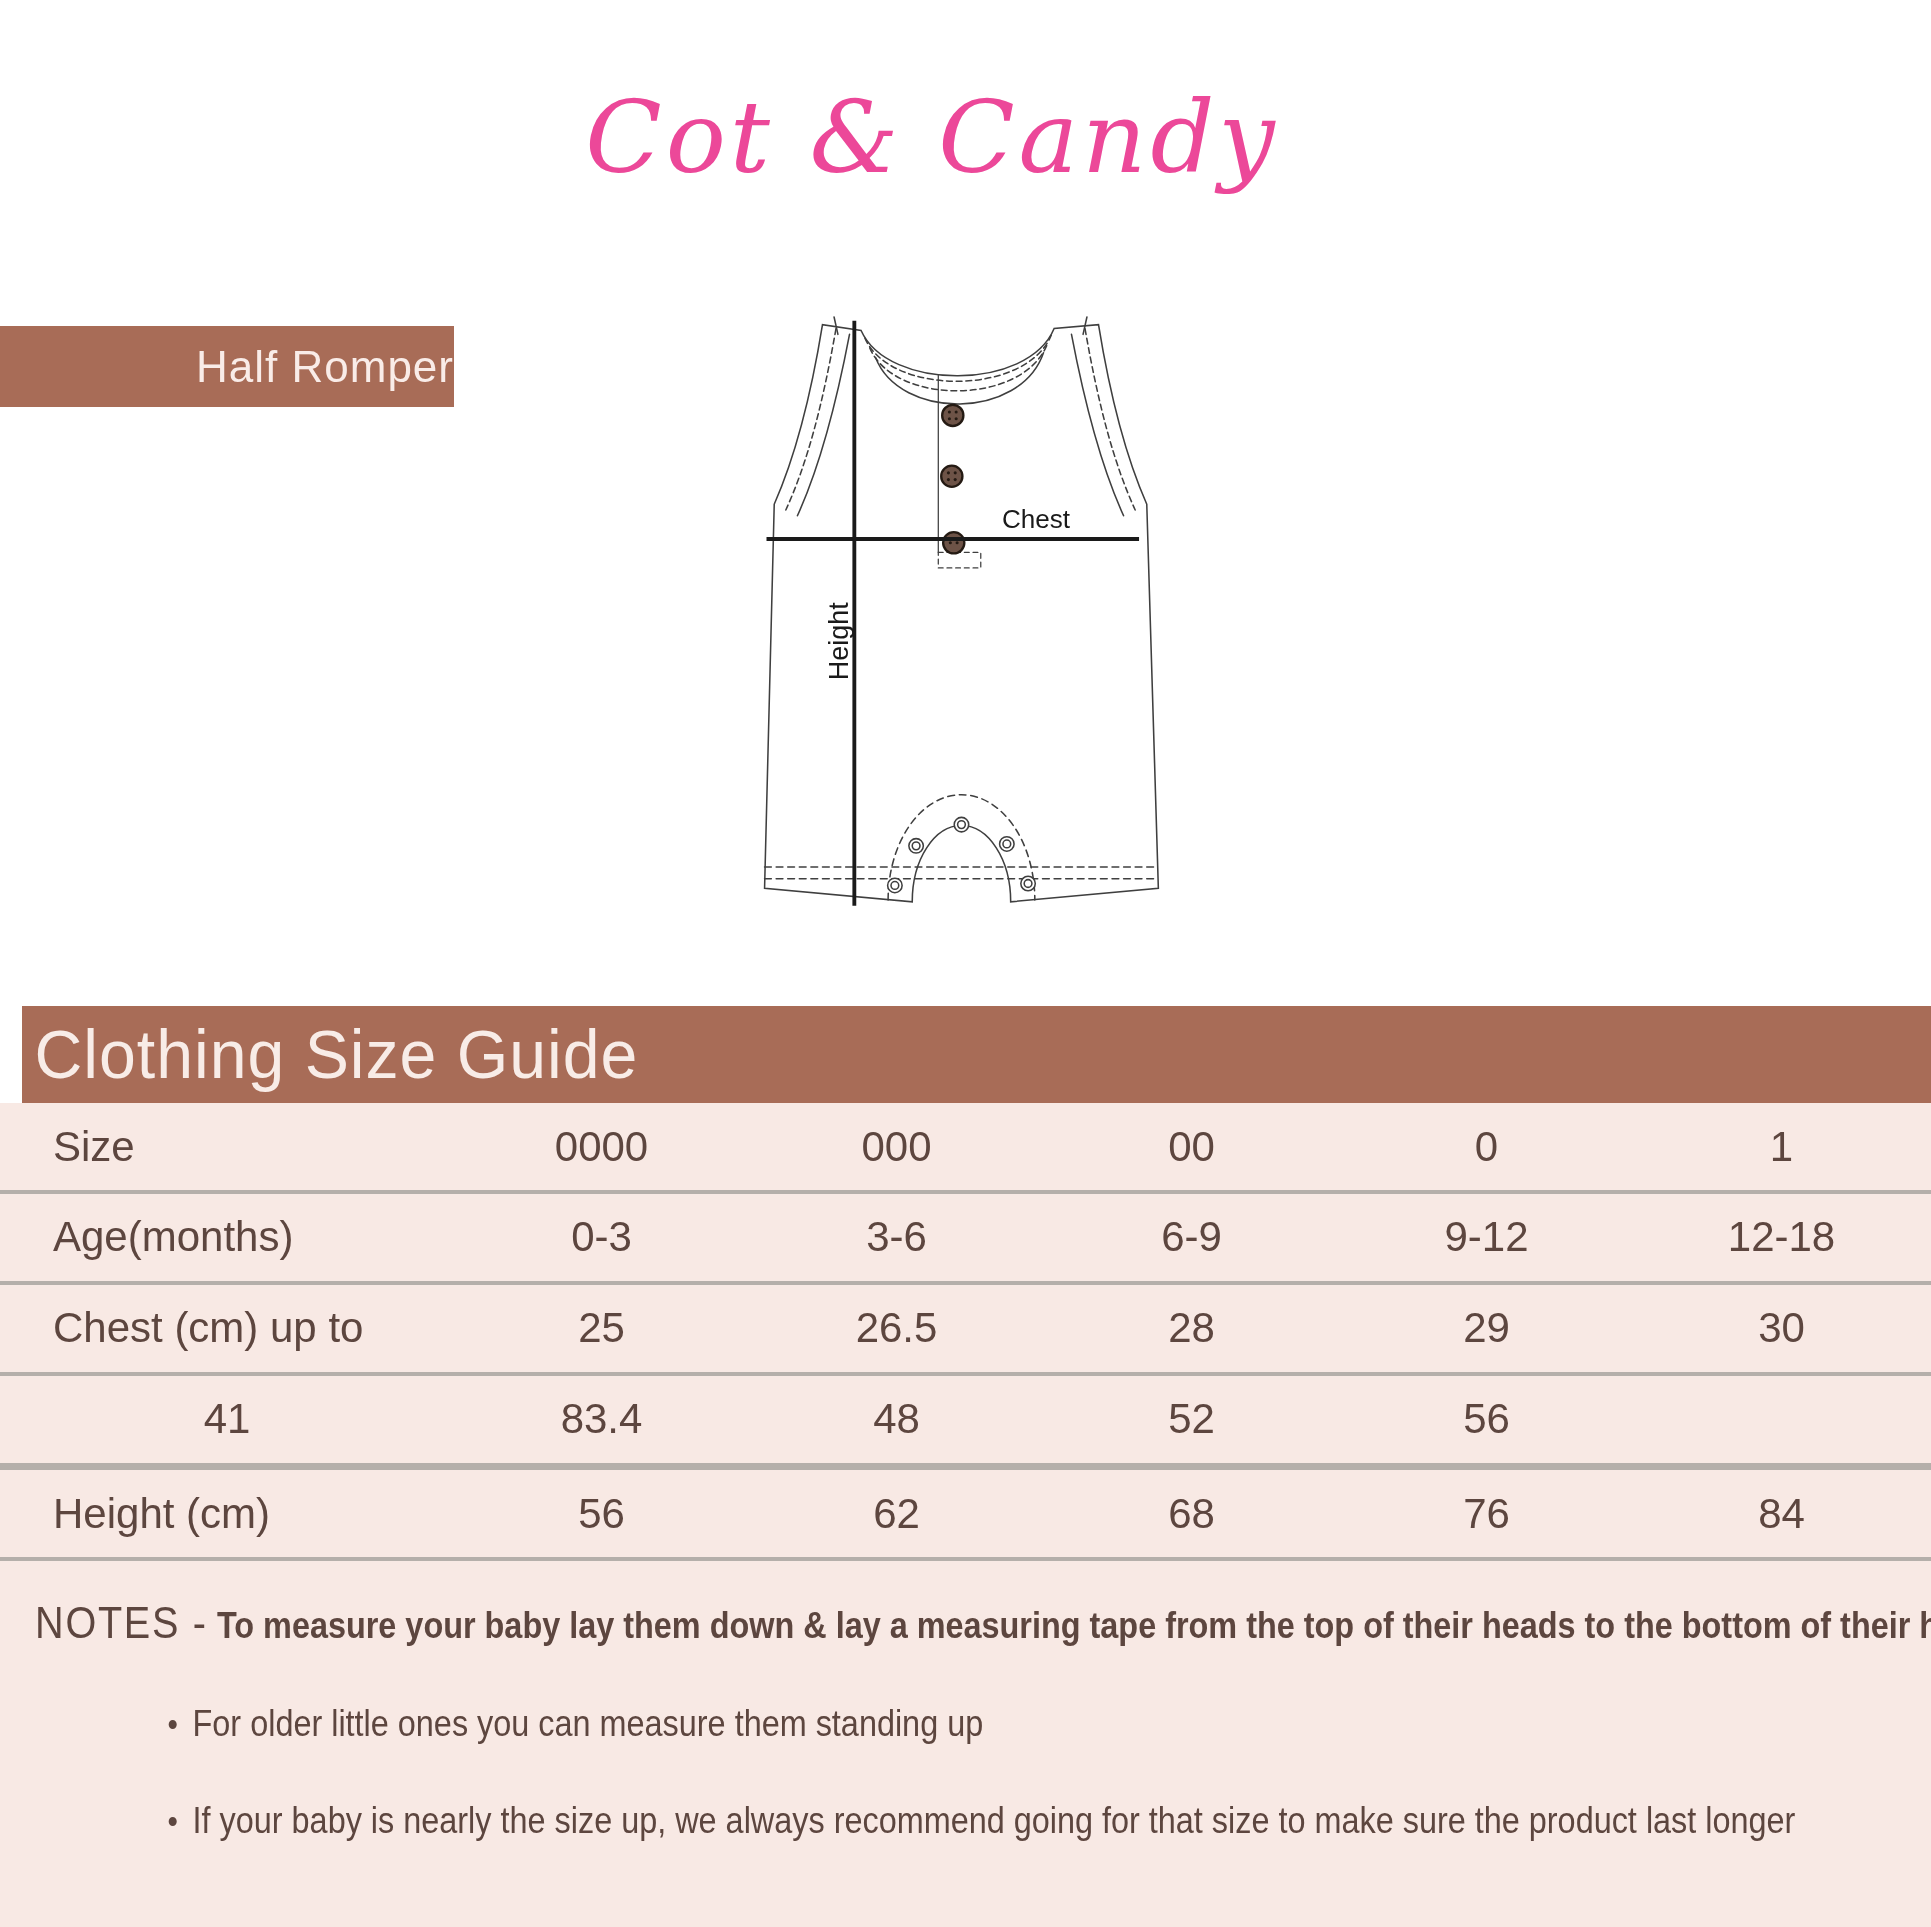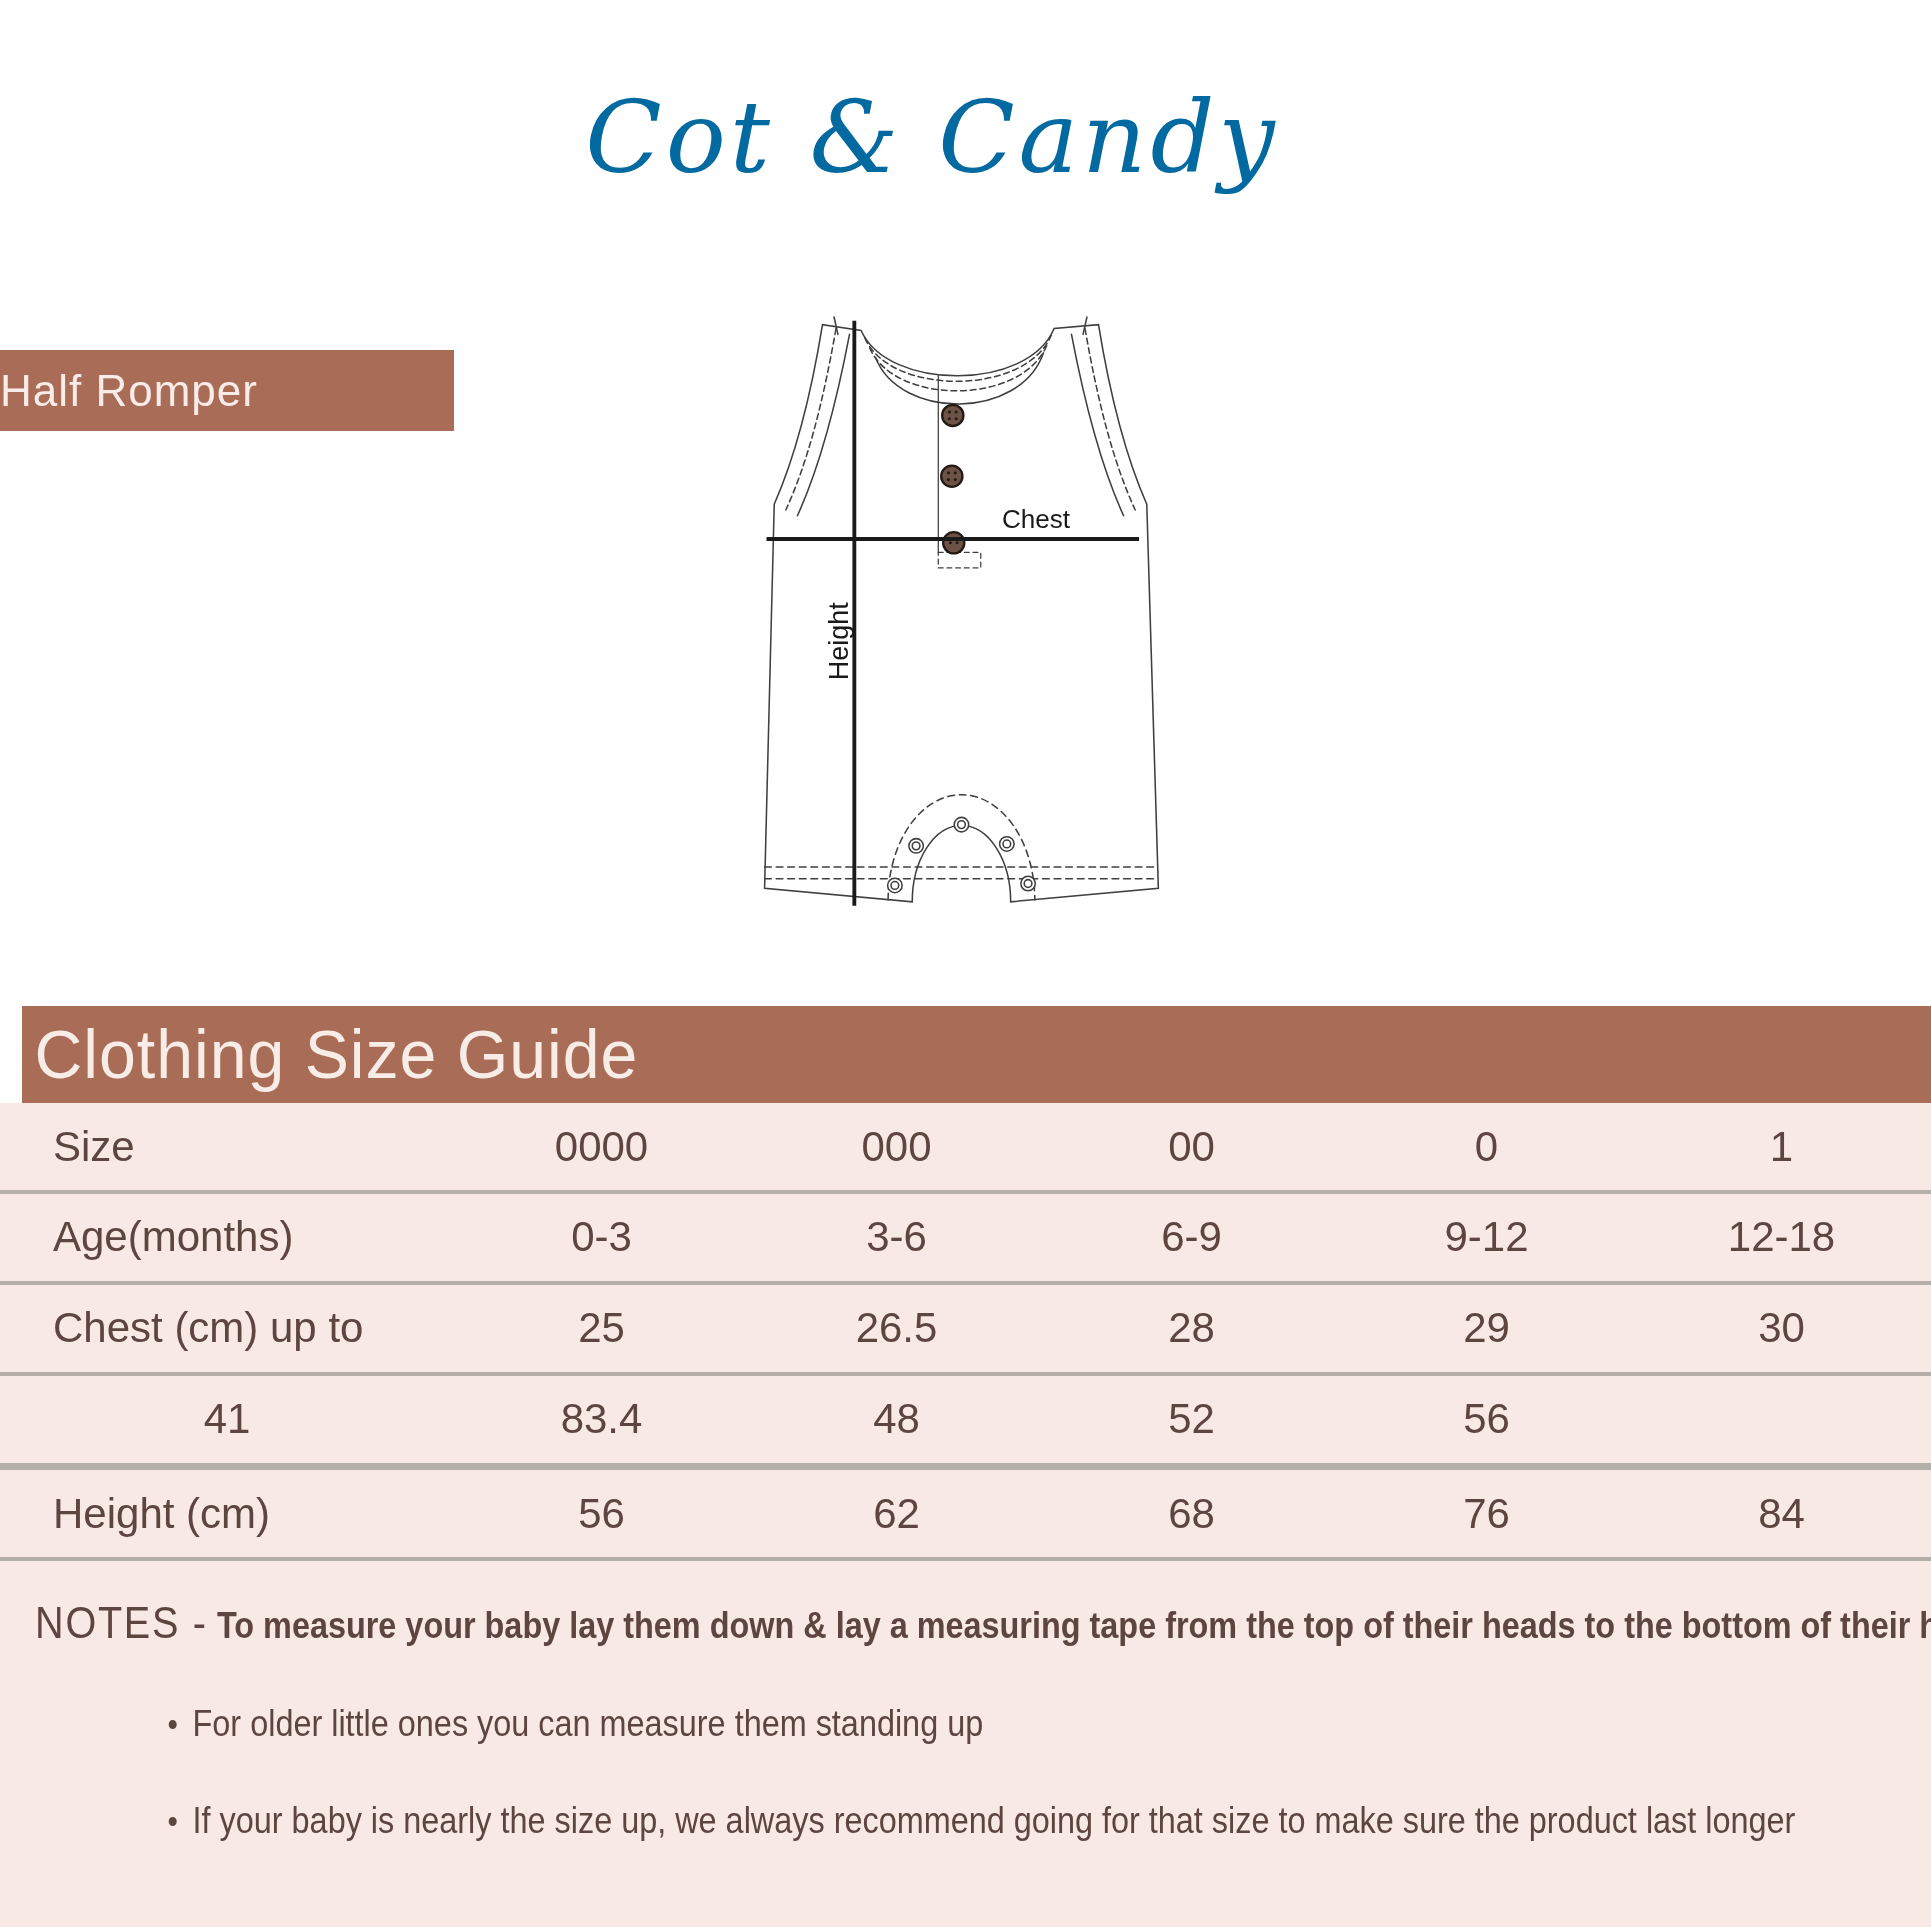--- a/index.html
+++ b/index.html
@@ -5,28 +5,28 @@
   html,body { margin:0; padding:0; }
   body {
     width:1931px; height:1927px; position:relative; overflow:hidden;
     background:#ffffff;
     font-family:"Liberation Sans", sans-serif;
   }
   
   .brand-block { position:absolute; top:83px; left:483px; width:898px; text-align:center; }
   .brand-name {
     font-family:"DejaVu Serif", serif; font-style:italic; font-weight:400;
-    font-size:100px; color:#0369a1; letter-spacing:3.9px; line-height:1.1;
+    font-size:100px; color:#ec4899; letter-spacing:3.9px; line-height:1.1;
   }
   .brand-tagline { font-size:42px; color:#1b1b1b; letter-spacing:1px; margin-top:3.9px; }
 
   
   .product-banner {
     position:absolute; left:0; top:326px; width:454px; height:81px;
-    background:#a86c57; display:flex; align-items:center; justify-content:flex-start;margin-top:24px;
+    background:#a86c57; display:flex; align-items:center; justify-content:flex-end;
   }
   .product-banner span { color:#f9ece8; font-size:44px; letter-spacing:1px; }
 
   
   .romper-wrap { position:absolute; left:753px; top:309px; width:415px; height:623px; }
 
   
   .guide-banner {
     position:absolute; left:0; top:1006px; width:1931px; height:97px;
     background:#a86c57; display:flex; align-items:center; justify-content:flex-start;margin-left:22px;

